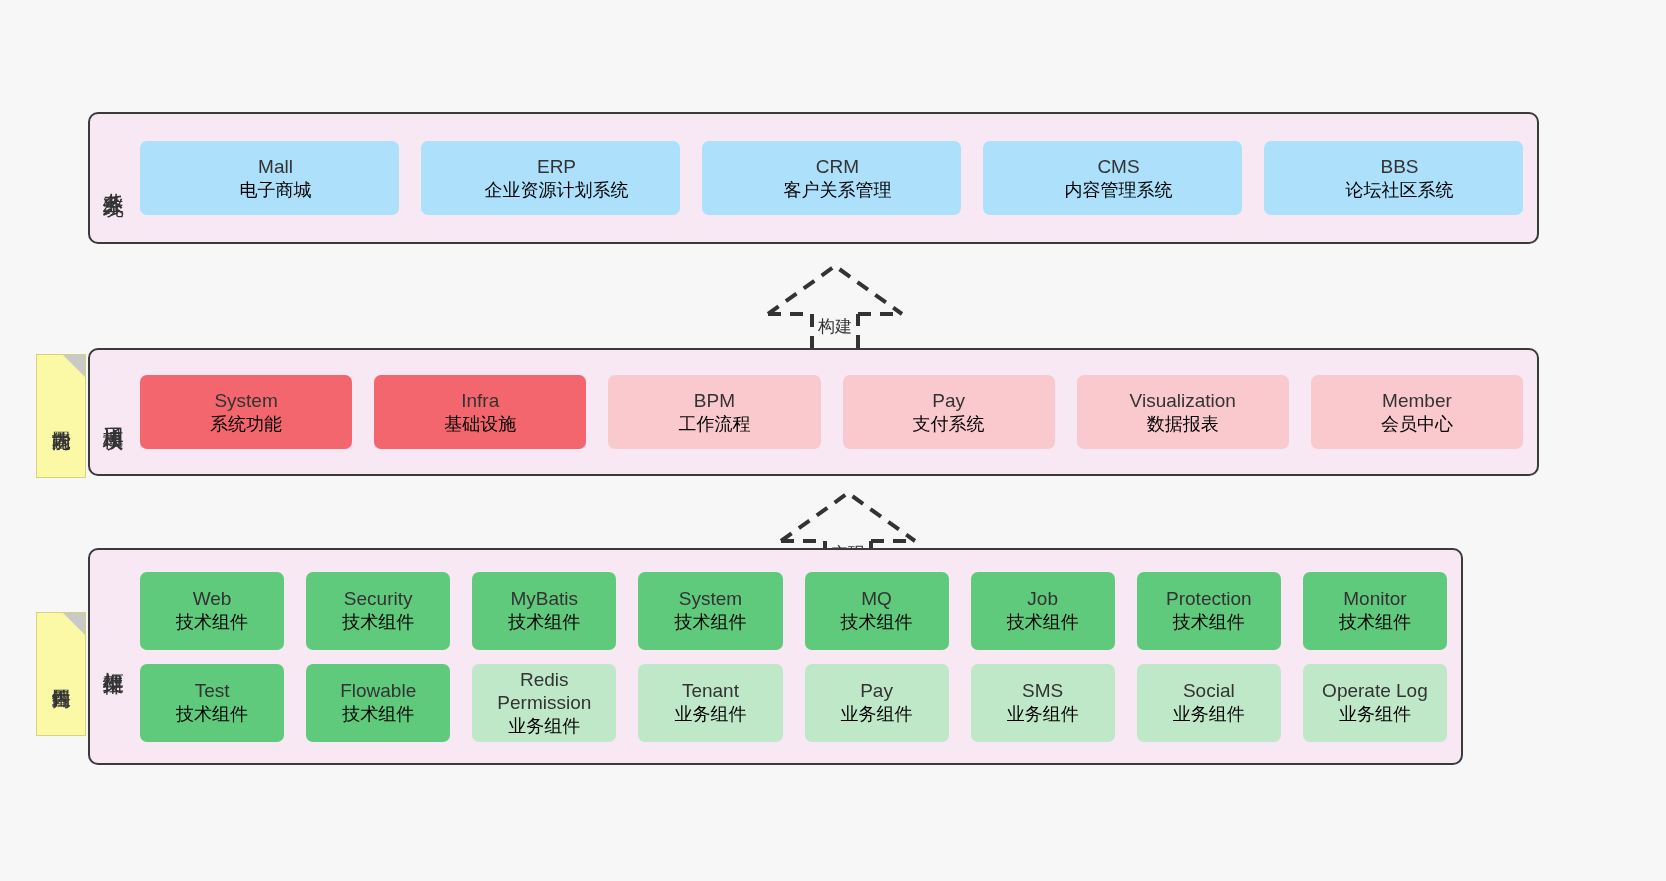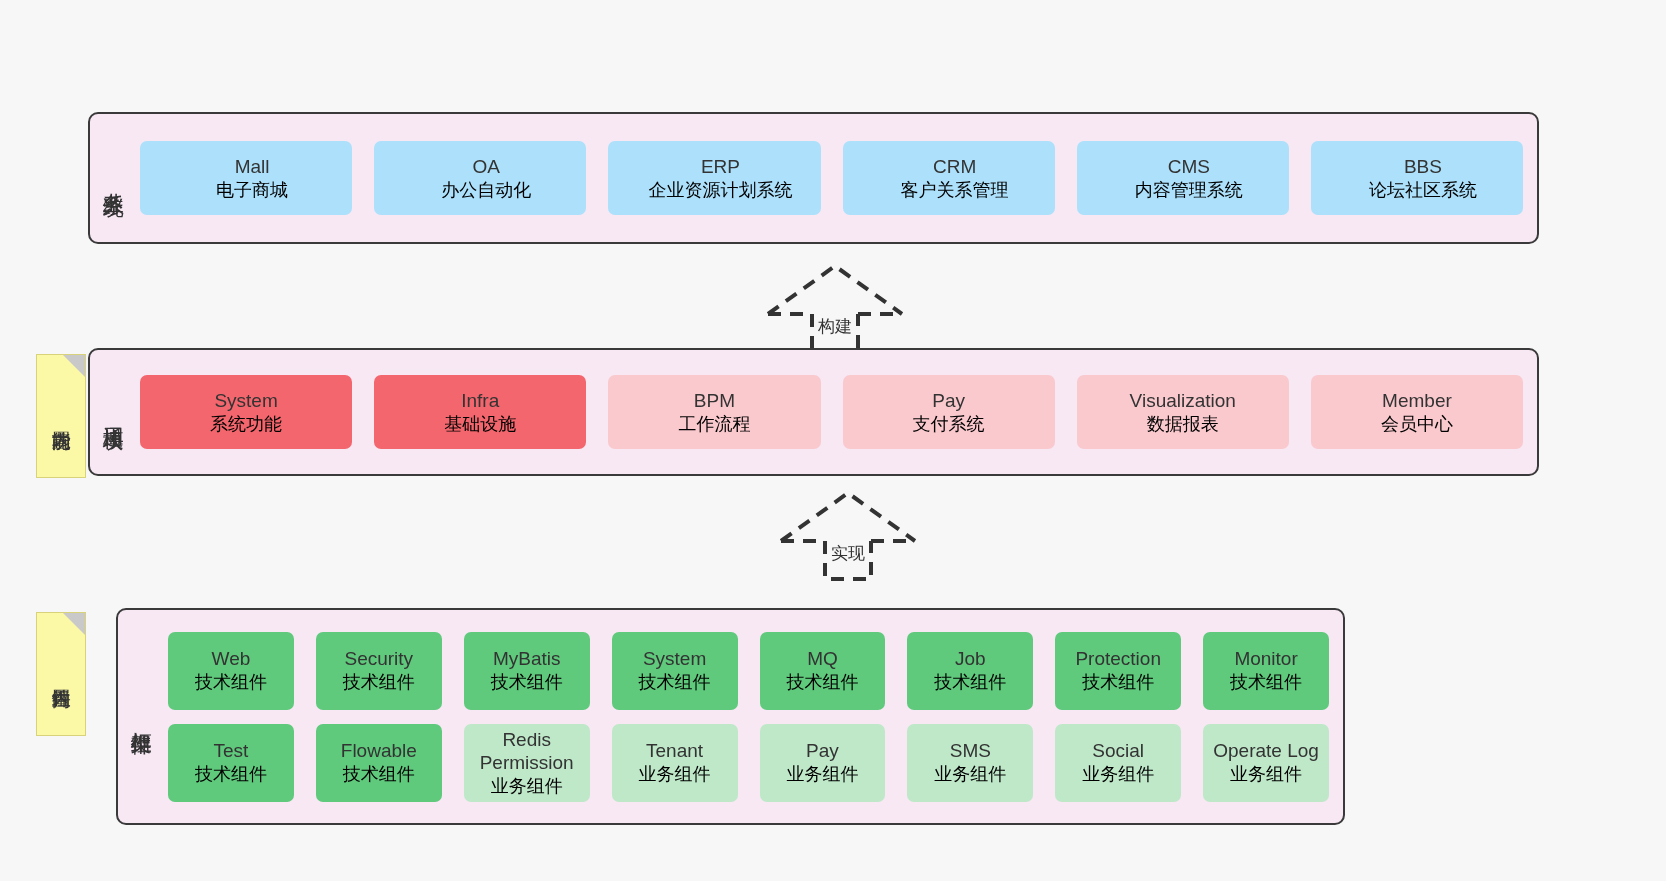--- a/index.html
+++ b/index.html
@@ -89,21 +89,21 @@
   
   .card.blue        { background: #ace0fb; padding-left: 16px; }
   .card.red         { background: #f4666d; }
   .card.pink        { background: #fac9ce; }
   .card.green       { background: #5fc97c; }
   .card.lightgreen  { background: #bfe8c9; }
 
   
   #layer-business { left: 88px;  top: 112px; width: 1451px; height: 132px; }
   #layer-common   { left: 88px;  top: 348px; width: 1451px; height: 128px; }
-  #layer-framework{ left: 88px;  top: 608px; width: 1229px; height: 217px; margin-left: 28px; }
+  #layer-framework{ left: 88px;  top: 548px; width: 1375px; height: 217px; }
 
   #layer-business .card-row  { height: 74px; }
   #layer-common   .card-row  { height: 74px; border-radius: 13px; }
   #layer-framework .card-row { height: 78px; }
 
   
   .sticky {
     position: absolute;
     width: 50px;
     background: #fbf8a6;
@@ -157,24 +157,20 @@
 
 <div id="canvas">
 
   <div class="layer-panel" id="layer-business">
     <div class="layer-title">业务系统</div>
     <div class="cards-area">
       <div class="card-row">
         <div class="card blue">
           <span class="card-title">Mall</span>
           <span class="card-sub">电子商城</span>
-        </div>
-        <div class="card blue">
-          <span class="card-title">OA</span>
-          <span class="card-sub">办公自动化</span>
         </div>
         <div class="card blue">
           <span class="card-title">ERP</span>
           <span class="card-sub">企业资源计划系统</span>
         </div>
         <div class="card blue">
           <span class="card-title">CRM</span>
           <span class="card-sub">客户关系管理</span>
         </div>
         <div class="card blue">

